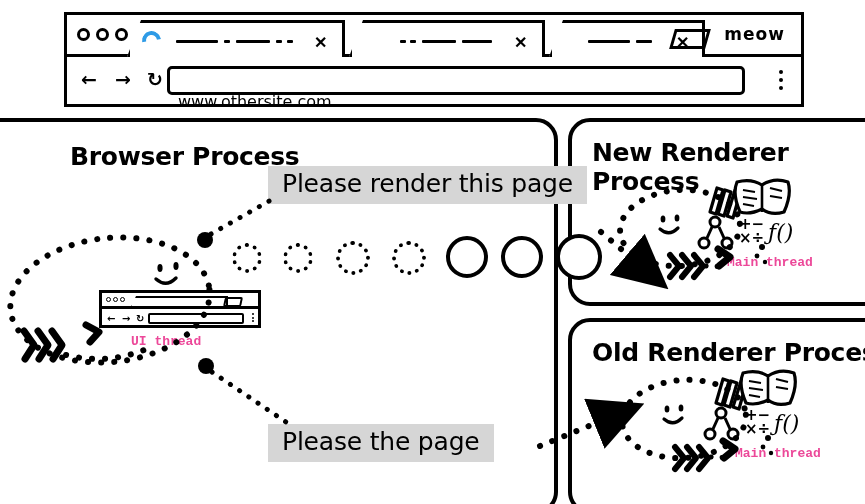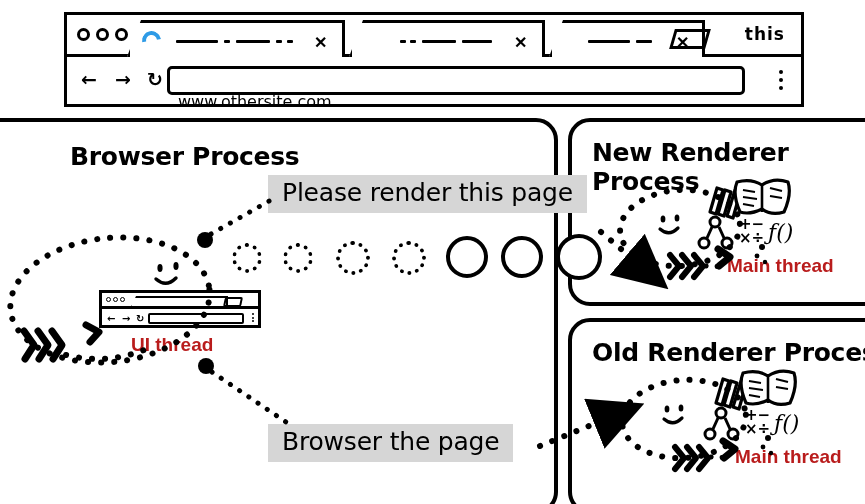--- a/index.html
+++ b/index.html
@@ -114,40 +114,40 @@
   .msg-label {
     position: absolute;
     background: #d6d6d6;
     color: #000;
     font-size: 25px;
     padding: 3px 14px 6px 14px;
     white-space: nowrap;
     font-family: "DejaVu Sans", sans-serif;
     letter-spacing: -0.2px;
   }
-  #label-render { left: 268px; top: 175px; }
+  #label-render { left: 268px; top: 166px; }
   #label-unload { left: 268px; top: 424px; }
 
   
   .ipc-dotted {
     position: absolute; border-radius: 50%;
     border: 4px dotted #000; background: transparent;
   }
   .ipc-solid {
     position: absolute; border-radius: 50%;
     border: 4px solid #000; background: #fff;
   }
 
   
   #overlay { position: absolute; left:0; top:0; width:865px; height:504px; pointer-events:none; }
 
   
   .thread-label {
-    position: absolute; font-size: 19px; font-weight: 700; color: #b91c1c;
-    font-family: Liberation Sans, sans-serif;
+    position: absolute; font-size: 13px; font-weight: 700; color: #ec4899;
+    font-family: Liberation Mono, monospace;
   }
   #ui-thread-label { left: 131px; top: 334px; }
   #new-main-label  { left: 727px; top: 255px; }
   #old-main-label  { left: 735px; top: 446px; }
 
   
   #ui-device {
     position: absolute; left: 99px; top: 290px; width: 162px; height: 38px;
     border: 3px solid #000; background: #fff;
   }
@@ -208,21 +208,21 @@
       <div class="tab" style="left:482px; width:156px;
            clip-path: polygon(14px 0, 100% 0, 100% 100%, 0 100%);">
         <span class="tab-dash" style="left:36px; top:17px; width:42px;"></span>
         <span class="tab-dash" style="left:84px; top:17px; width:16px;"></span>
         <span class="tab-x" style="left:124px; top:12px;">✕</span>
       </div>
 
       <div class="abs" style="left:605px; top:14px; width:36px; height:20px;
            border:3px solid #000; transform: skewX(-16deg);"></div>
 
-      <div id="meow">this</div>
+      <div id="meow">meow</div>
     </div>
 
     <div id="toolbar">
       <span class="nav-btn" style="left:14px;">←</span>
       <span class="nav-btn" style="left:48px;">→</span>
       <span class="nav-btn" style="left:80px;">↻</span>
 
       <div id="urlbar">
         <span id="urltext">www.othersite.com</span>
       </div>
@@ -272,21 +272,21 @@
       <div id="ui-dev-url"></div>
       <div id="ui-dev-kebab">
           <i></i>
           <i></i>
           <i></i>
         </div>
     </div>
   </div>
 
   <div id="label-render" class="msg-label">Please render this page</div>
-  <div id="label-unload" class="msg-label">Browser the page</div>
+  <div id="label-unload" class="msg-label">Please the page</div>
 
   <div id="ui-thread-label" class="thread-label">UI thread</div>
   <div id="new-main-label" class="thread-label">Main thread</div>
   <div id="old-main-label" class="thread-label">Main thread</div>
 
   <svg id="overlay" viewBox="0 0 865 504">
     <defs>
       <marker id="tri" markerWidth="9" markerHeight="9" refX="3" refY="4.5" orient="auto">
         <path d="M0,0 L9,4.5 L0,9 z" fill="#000"></path>
       </marker>

